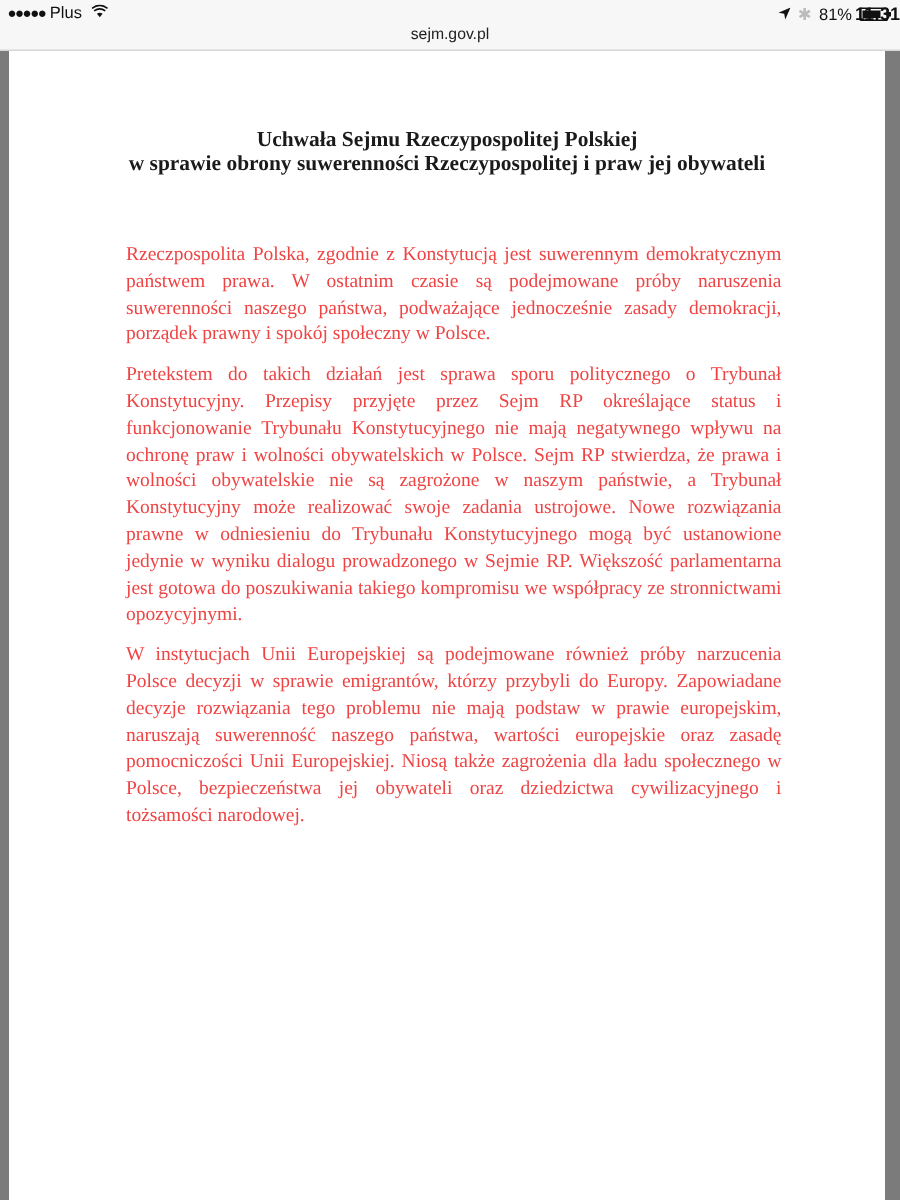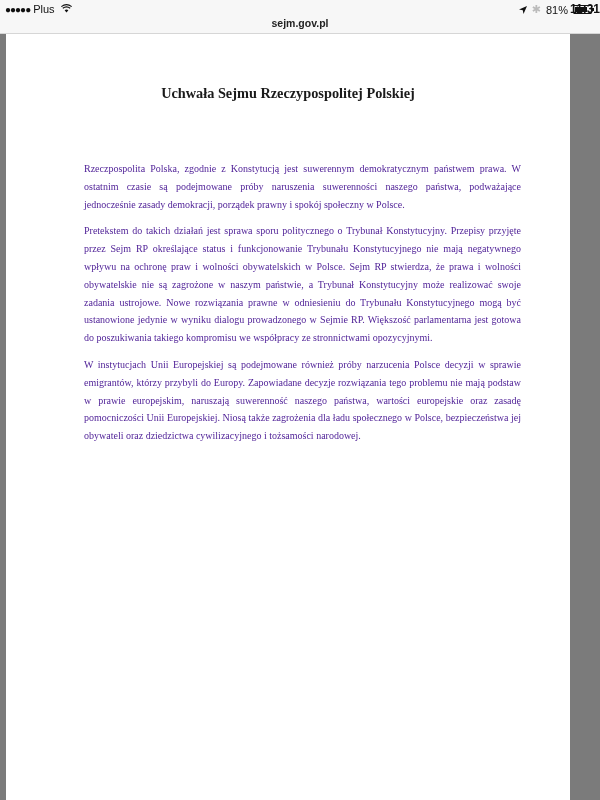--- a/index.html
+++ b/index.html
@@ -17,46 +17,45 @@
     position: absolute; left: 5px; top: 3px; font-size: 11px; display: flex; align-items: center; gap: 3px;
   }
   .dots { letter-spacing: -1px; font-size: 10px; }
   .wifi { font-size: 10px; margin-left: 3px; }
   .time {
     position: absolute; left: 0; right: 0; top: 2px; text-align: right;
     font-size: 12px; font-weight: bold;
   }
   .url {
     position: absolute; left: 0; right: 0; top: 17px; text-align: center;
-    font-size: 10.5px; color: #222; font-weight: bold;
+    font-size: 10.5px; color: #222;
   }
   .right-status {
     position: absolute; right: 8px; top: 3px; font-size: 11px;
     display: flex; align-items: center; gap: 5px;
   }
   .bt { color: #bbb; font-size: 11px; }
   .battery {
     width: 17px; height: 7px; border: 1px solid #111; border-radius: 1px; position: relative;
   }
   .battery .fill { position: absolute; left: 1px; top: 1px; bottom: 1px; background: #111; }
   .battery::after {
     content: ""; position: absolute; right: -3px; top: 2px; width: 2px; height: 3px; background: #111;
   }
   .page {
-    position: absolute; left: 6px; top: 34px; width: 540px; height: 766px;
+    position: absolute; left: 6px; top: 34px; width: 584px; height: 766px;
     background: #ffffff;
-    padding-left: 24px;
   }
   .title {
     position: absolute; left: 0; right: 0; top: 52px; text-align: center;
     font-weight: bold; font-size: 14.3px; line-height: 15.5px; color: #1a1a1a;
   }
   .body-text {
     position: absolute; left: 78px; width: 437px; top: 126px;
-    font-size: 10px; line-height: 17.8px; color: #4c1d95;
+    font-size: 13px; line-height: 17.8px; color: #ef4444;
     text-align: justify; hyphens: manual;
   }
   .body-text p { margin: 0 0 9px 0; }
 </style>
 </head>
 <body>
 
 <div class="statusbar">
   <div class="carrier">
     <span class="dots">●●●●●</span>
@@ -81,19 +80,20 @@
     <span>81%</span>
     <span class="battery">
         <span class="fill" id="battery-fill" style="width: calc(81% - 1.62px);"></span>
       </span>
   </div>
 </div>
 
 <div class="page">
   <div class="title">
     <div>Uchwała Sejmu Rzeczypospolitej Polskiej</div>
+    <div>w sprawie obrony suwerenności Rzeczypospolitej i praw jej obywateli</div>
   </div>
   <div class="body-text">
     <p>Rzeczpospolita Polska, zgodnie z Konstytucją jest suwerennym demokratycznym państwem prawa. W ostatnim czasie są podejmowane próby naruszenia suwerenności naszego państwa, podważające jednocześnie zasady demokracji, porządek prawny i spokój społeczny w Polsce.</p>
     <p>Pretekstem do takich działań jest sprawa sporu politycznego o Trybunał Konstytucyjny. Przepisy przyjęte przez Sejm RP określające status i funkcjonowanie Trybunału Konstytucyjnego nie mają negatywnego wpływu na ochronę praw i wolności obywatelskich w Polsce. Sejm RP stwierdza, że prawa i wolności obywatelskie nie są zagrożone w naszym państwie, a Trybunał Konstytucyjny może realizować swoje zadania ustrojowe. Nowe rozwiązania prawne w odniesieniu do Trybunału Konstytucyjnego mogą być ustanowione jedynie w wyniku dialogu prowadzonego w Sejmie RP. Większość parlamentarna jest gotowa do poszukiwania takiego kompromisu we współpracy ze stronnictwami opozycyjnymi.</p>
     <p>W instytucjach Unii Europejskiej są podejmowane również próby narzucenia Polsce decyzji w sprawie emigrantów, którzy przybyli do Europy. Zapowiadane decyzje rozwiązania tego problemu nie mają podstaw w prawie europejskim, naruszają suwerenność naszego państwa, wartości europejskie oraz zasadę pomocniczości Unii Europejskiej. Niosą także zagrożenia dla ładu społecznego w Polsce, bezpieczeństwa jej obywateli oraz dziedzictwa cywilizacyjnego i tożsamości narodowej.</p>
   </div>
 </div>
 
 </body></html>

